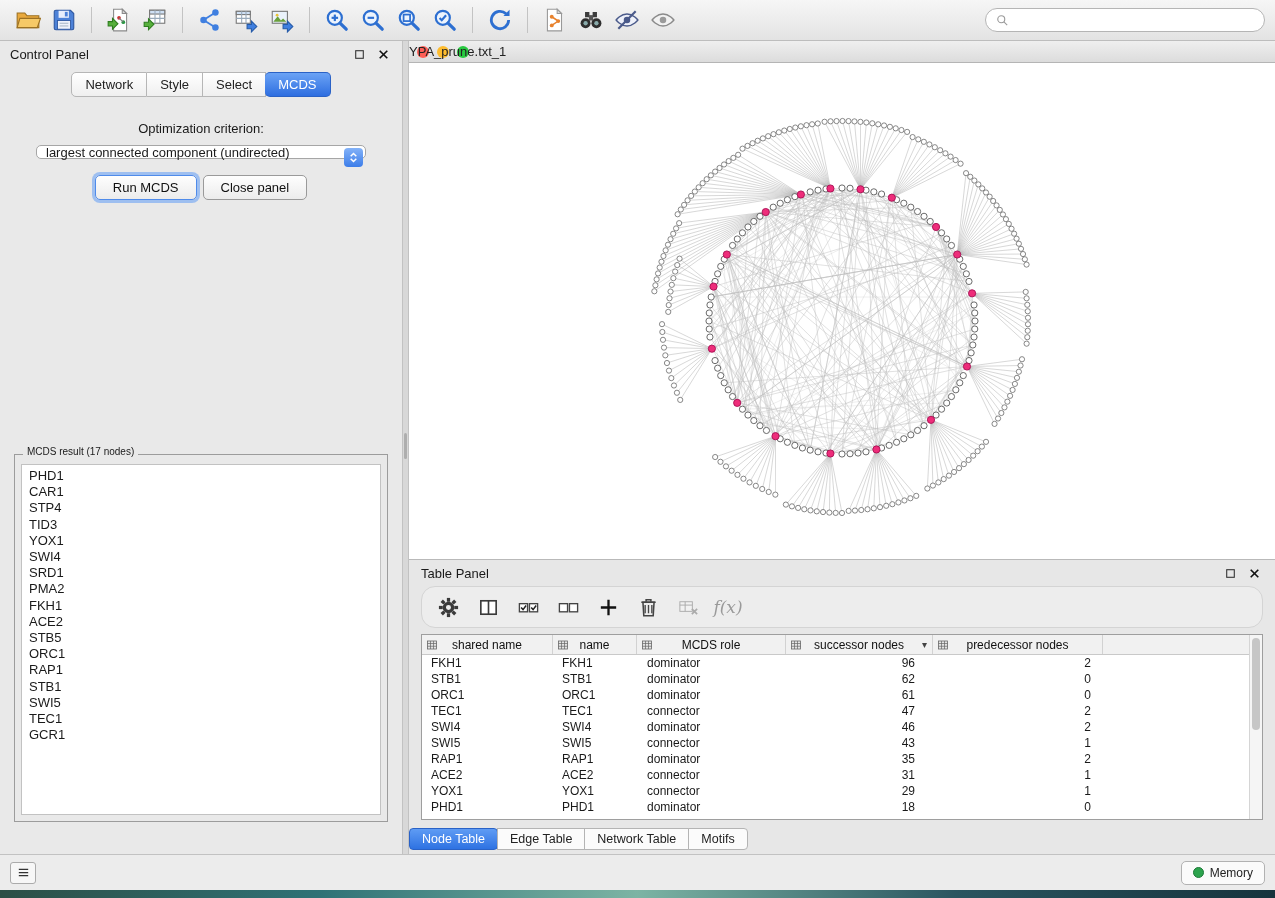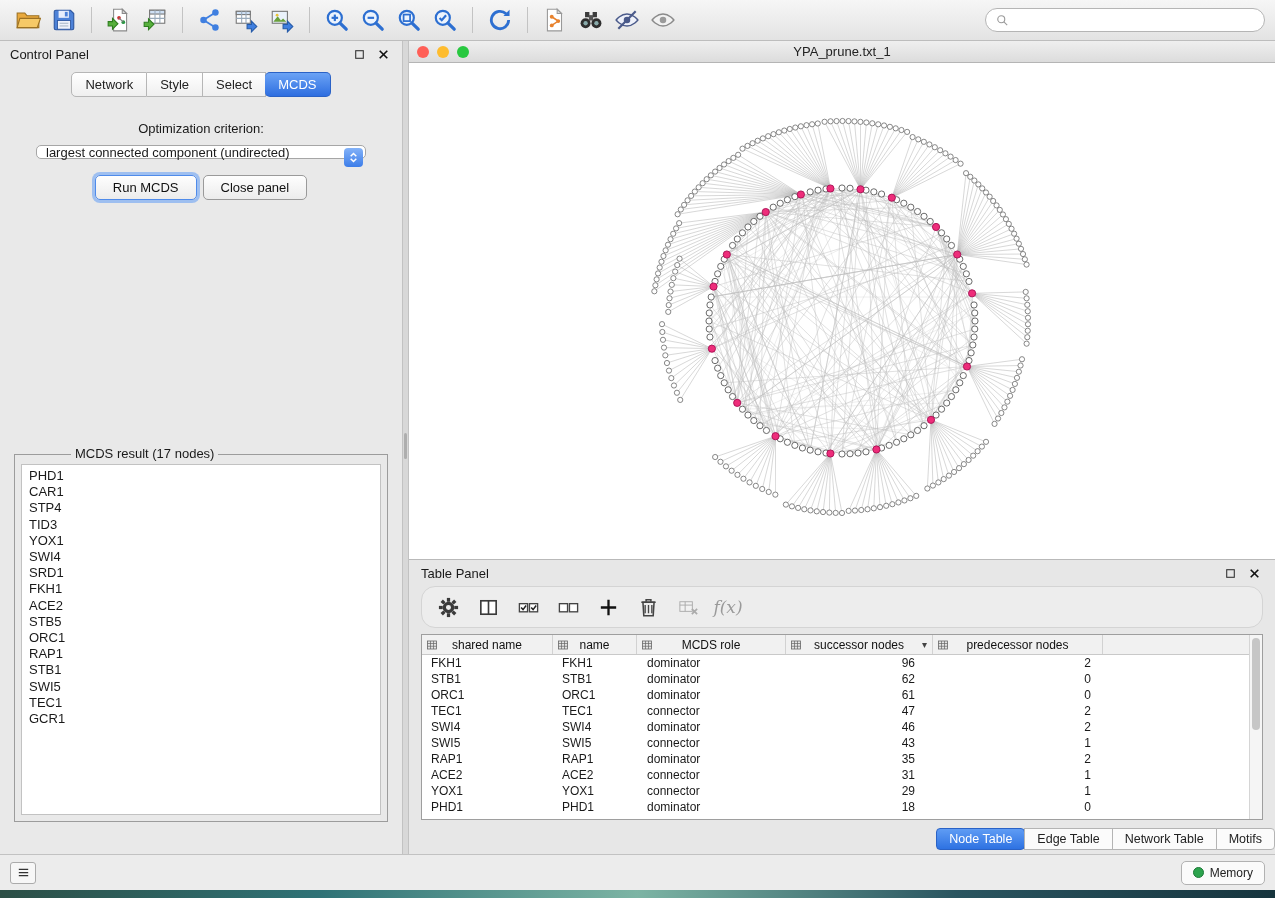--- a/index.html
+++ b/index.html
@@ -38,31 +38,31 @@
   .opt-label{ font-size:13px; margin:16px 0 9px; }
   .dropdown{ width:330px; height:14px; border:1px solid #a6a6a6; border-radius:5px; background:#fff;
     display:flex; align-items:center; font-size:13px; padding:0 26px 0 9px; position:relative; }
   .dropdown .stepper{ position:absolute; right:2px; top:2px; width:19px; height:19px; border-radius:4px;
     background:linear-gradient(#83b2f8,#3c7de9); display:flex; align-items:center; justify-content:center; }
   .btn-row{ display:flex; gap:6px; margin:16px 0 0; }
   .btn{ font-size:13px; padding:4px 17px; border:1px solid #9a9a9a; border-radius:5px;
     background:linear-gradient(#fefefe,#ececec); color:#111; }
   .btn.focusring{ box-shadow:0 0 0 3px rgba(97,156,245,.55); border-color:#4f8bea; }
   .groupbox{ position:relative; width:374px; height:368px; border:1px solid #9c9c9c; margin-top:254px; background:#e9e9e9; }
-  .groupbox .legend{ position:absolute; top:-9px; left:8px; background:#e9e9e9; padding:0 4px; font-size:13px;margin-left:48px; }
+  .groupbox .legend{ position:absolute; top:-9px; left:8px; background:#e9e9e9; padding:0 4px; font-size:10px; }
   .groupbox .inner{ position:absolute; left:6px; right:6px; top:9px; bottom:6px; background:#fff;
     border:1px solid #c2c2c2; overflow:hidden; padding:3px 0 0 7px; }
   .rnode{ font-size:13px; line-height:16.2px; }
   
   .net-window{ height:519px; display:flex; flex-direction:column; border-bottom:1px solid #b9b9b9; }
   .net-titlebar{ height:22px; background:linear-gradient(#efefef,#dcdcdc); border-bottom:1px solid #b5b5b5;
     display:flex; align-items:center; padding:0 8px; position:relative; }
   .lights{ display:flex; gap:8px; }
   .light{ width:12px; height:12px; border-radius:50%; }
-  .net-title{ position:absolute; left:0; right:0; text-align:center; font-size:13px; color:#222; }
+  .net-title{ position:absolute; left:0; right:0; font-size:13px; color:#222; }
   .net-canvas{ flex:1; background:#ffffff; overflow:hidden; }
   
   .table-panel{ flex:1; display:flex; flex-direction:column; background:#e7e7e7; }
   .tp-header{ height:26px; display:flex; align-items:center; padding:0 12px; font-size:13px;justify-content:center; }
   .tp-toolbar{ height:42px; margin:0 12px; background:#ededed; border:1px solid #d4d4d4; border-radius:14px;
     display:flex; align-items:center; gap:8px; padding:0 10px; }
   .ttbtn{ min-width:32px; height:32px; display:flex; align-items:center; justify-content:center;
     background:transparent; border:none; }
   .fx{ font-family:"DejaVu Serif", serif; font-style:italic; font-size:17px; color:#9a9a9a; }
   .tp-table{ flex:1; margin:6px 12px 4px; background:#fff; border:1px solid #9e9e9e; position:relative; overflow:hidden; }
@@ -71,21 +71,21 @@
     border-right:1px solid #d2d2d2; color:#111; }
   .th .thgrid{ position:absolute; left:4px; top:4px; }
   .th .sortcar{ position:absolute; right:5px; font-size:10px; color:#444; }
   .tbody{ position:absolute; top:20px; left:0; right:13px; bottom:0; overflow:hidden; }
   .tr{ display:flex; height:16px; align-items:center; }
   .td{ font-size:12px; white-space:nowrap; overflow:hidden; }
   .td.c0{ padding-left:9px; } .td.c1{ padding-left:9px; } .td.c2{ padding-left:10px; }
   .td.c3{ text-align:right; padding-right:18px; } .td.c4{ text-align:right; padding-right:12px; }
   .vscroll{ position:absolute; right:0; top:0; bottom:0; width:13px; background:#f5f5f5; border-left:1px solid #d5d5d5; }
   .vthumb{ position:absolute; left:2px; right:2px; top:3px; height:92px; background:#c6c6c6; border-radius:5px; }
-  .tp-tabs{ height:30px; display:flex; justify-content:flex-end; align-items:center; }
+  .tp-tabs{ height:30px; display:flex; justify-content:flex-start; align-items:center; }
   .ttab{ font-size:12.5px; padding:3px 12px; border:1px solid #b4b4b4; background:#fbfbfb; color:#222; margin-left:-1px; }
   .ttab:first-child{ border-radius:4px 0 0 4px; margin-left:0; }
   .ttab:last-child{ border-radius:0 4px 4px 0; }
   .ttab.active{ background:linear-gradient(#5f9cf4,#2e72e2); color:#fff; border-color:#2a62c6; border-radius:4px; }
   
   .statusbar{ height:36px; background:#ececec; border-top:1px solid #c2c2c2; display:flex; align-items:center; padding:15px 10px; }
   .menu-btn{ width:26px; height:22px; border:1px solid #ababab; border-radius:3px; background:#f7f7f7;
     display:flex; align-items:center; justify-content:center; }
   .memory-btn{ margin-left:auto; height:24px; display:flex; align-items:center; gap:6px; padding:0 11px;
     border:1px solid #b2b2b2; border-radius:5px; background:#fbfbfb; font-size:12px; color:#222; }
@@ -319,20 +319,21 @@
         <div class="groupbox">
           <span class="legend">MCDS result (17 nodes)</span>
           <div class="inner">
               <div class="rnode">PHD1</div>
               <div class="rnode">CAR1</div>
               <div class="rnode">STP4</div>
               <div class="rnode">TID3</div>
               <div class="rnode">YOX1</div>
               <div class="rnode">SWI4</div>
               <div class="rnode">SRD1</div>
+              <div class="rnode">PMA2</div>
               <div class="rnode">FKH1</div>
               <div class="rnode">ACE2</div>
               <div class="rnode">STB5</div>
               <div class="rnode">ORC1</div>
               <div class="rnode">RAP1</div>
               <div class="rnode">STB1</div>
               <div class="rnode">SWI5</div>
               <div class="rnode">TEC1</div>
               <div class="rnode">GCR1</div>
             </div>

